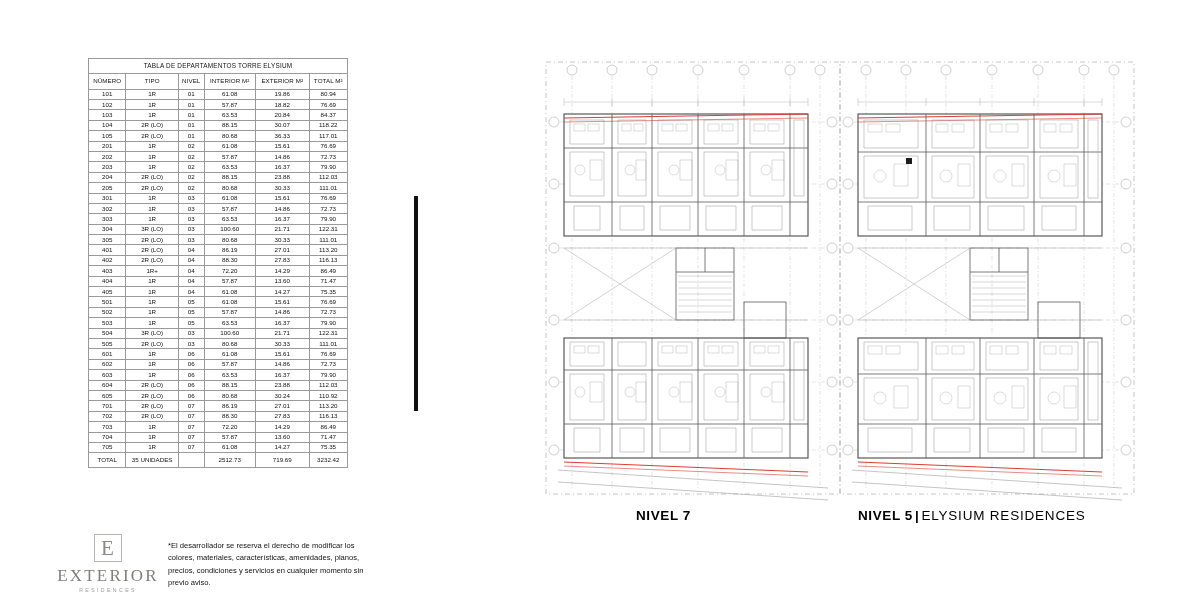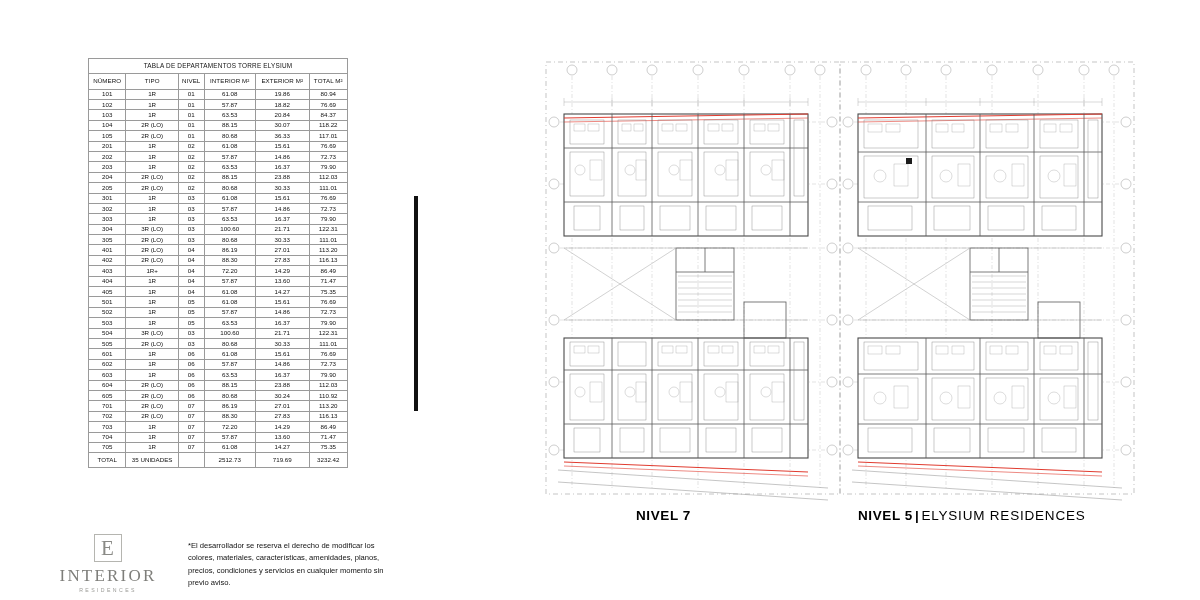--- a/index.html
+++ b/index.html
@@ -129,21 +129,20 @@
 
   
   #disclaimer {
     position: absolute;
     left: 168px;
     top: 540px;
     width: 200px;
     font-size: 7.6px;
     line-height: 1.62;
     color: #111;
-    margin-left: 20px;
   }
 </style>
 </head>
 <body>
 
 <div id="table-panel">
   <table class="apt-table">
     <thead>
       <tr class="title-row">
         <td colspan="6">TABLA DE DEPARTAMENTOS TORRE ELYSIUM</td>
@@ -825,17 +824,17 @@
 
 <div class="plan-caption" id="caption-4">
   <span>NIVEL 7</span>
 </div>
 <div class="plan-caption" id="caption-5">
   <span class="cap-bold">NIVEL 5</span><span class="cap-sep">|</span><span class="cap-light">ELYSIUM RESIDENCES</span>
 </div>
 
 <div id="logo-block">
   <div id="logo-mark">E</div>
-  <div id="logo-word">INTERIOR</div>
+  <div id="logo-word">EXTERIOR</div>
   <div id="logo-sub">RESIDENCES</div>
 </div>
 
 <div id="disclaimer">*El desarrollador se reserva el derecho de modificar los colores, materiales, características, amenidades, planos, precios, condiciones y servicios en cualquier momento sin previo aviso.</div>
 
 </body></html>

